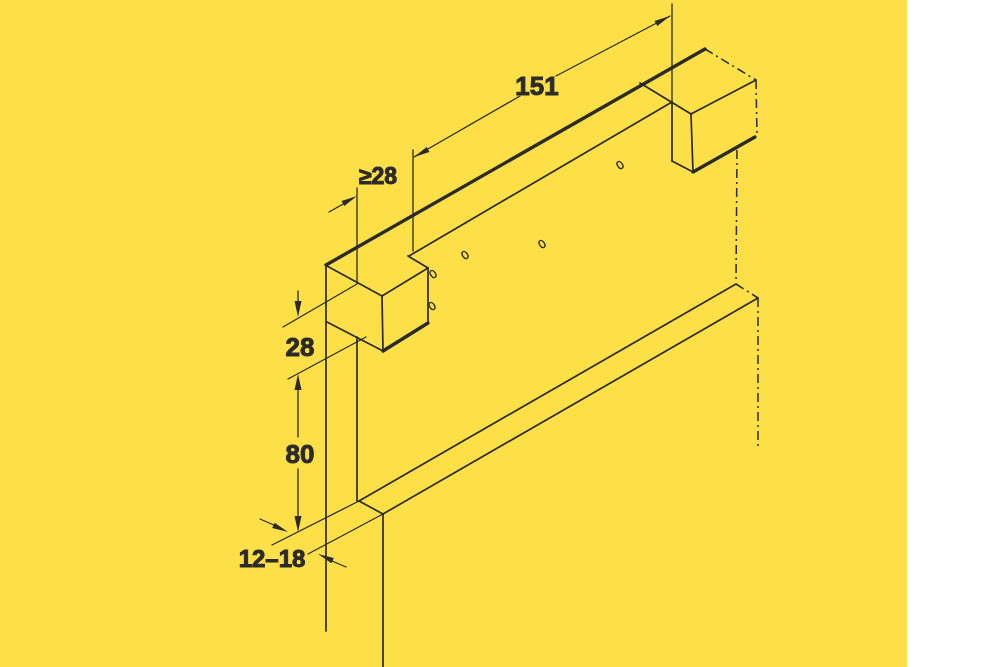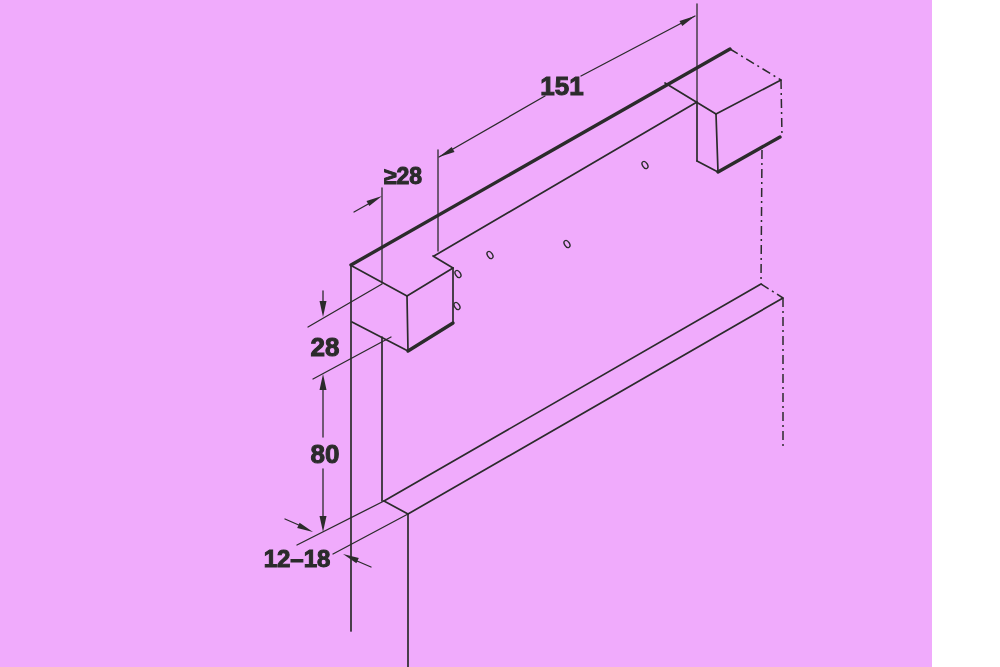--- a/index.html
+++ b/index.html
@@ -1,22 +1,21 @@
 <!DOCTYPE html>
 <html><head>
 <meta charset="utf-8">
 <style>
   html, body { margin: 0; padding: 0; background: #ffffff; }
   .stage {
     width: 907px; height: 667px;
-    background: #f0abfc;
+    background: #fde047;
     position: relative;
     font-family: "Liberation Sans", sans-serif;
     overflow: hidden;
-    padding-left: 25px;
   }
   svg { display: block; }
   .ln   { fill: none; stroke-width: 1.7; stroke-linecap: round; stroke-linejoin: round; }
   .thick{ fill: none; stroke-width: 3.4; stroke-linecap: round; }
   .dim  { fill: none; stroke-width: 1.3; stroke-linecap: round; }
   .cl   { fill: none; stroke-width: 1.5; stroke-dasharray: 9 4 2 4; stroke-linecap: butt; }
   .hole { fill: none; stroke-width: 1.4; }
   .arrow{ stroke: none; }
   .dimtext { font-weight: bold; text-anchor: middle; }
   .fs26 { font-size: 26px; }

